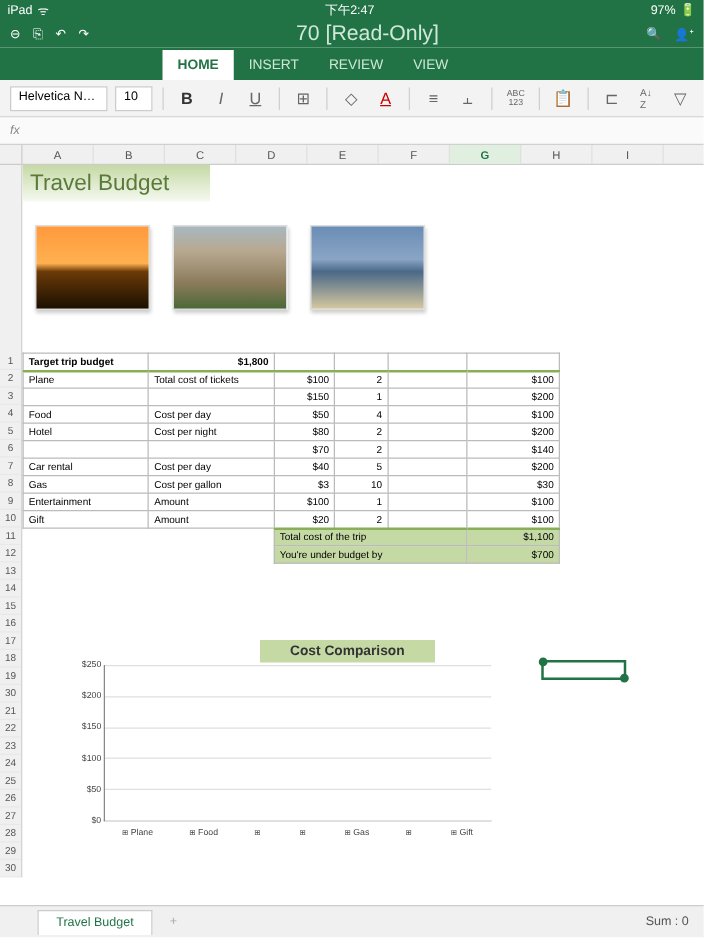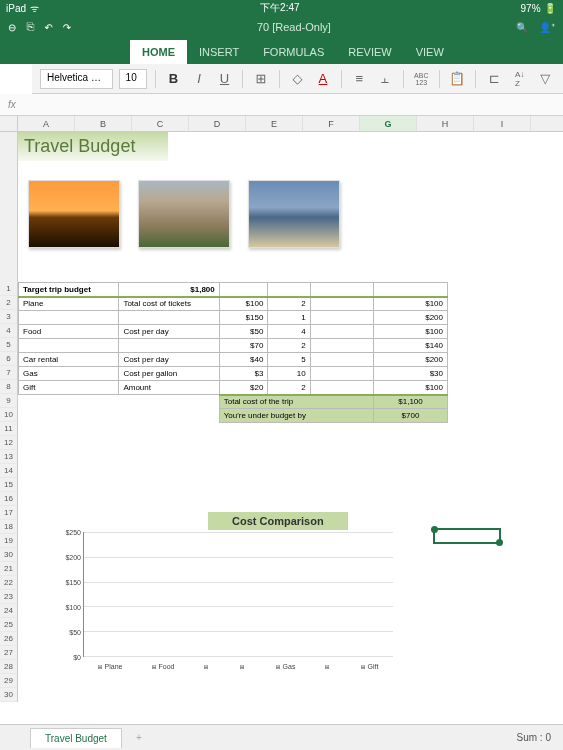--- a/index.html
+++ b/index.html
@@ -5,30 +5,30 @@
   * { margin: 0; padding: 0; box-sizing: border-box; }
   body { font-family: -apple-system, "Helvetica Neue", Arial, sans-serif; font-size: 10px; background: #fff; width: 563px; height: 750px; overflow: hidden; position: relative; }
 
   
   .status-bar { background: #217346; color: #fff; height: 16px; display: flex; justify-content: space-between; align-items: center; padding: 0 6px; font-size: 10px; }
   .status-left, .status-right { display: flex; align-items: center; gap: 4px; }
 
   
   .top-bar { background: #217346; color: #fff; height: 22px; display: flex; align-items: center; padding: 0 8px; justify-content: space-between; }
   .top-left, .top-right { display: flex; align-items: center; gap: 10px; }
-  .top-center { font-size: 11px; color: #d0e8d8; }
+  .top-center { font-size: 17px; color: #d0e8d8; }
   .icon-btn { color: #fff; cursor: pointer; }
 
   
   .ribbon-tabs { background: #217346; height: 26px; display: flex; align-items: flex-end; padding-left: 130px; gap: 0; }
   .ribbon-tab { color: #cce8d6; font-size: 11px; padding: 6px 12px; cursor: pointer; font-weight: 500; }
   .ribbon-tab.active { background: #fff; color: #217346; font-weight: bold; }
 
   
-  .ribbon-toolbar { background: #f3f3f3; border-bottom: 1px solid #d0d0d0; height: 30px; display: flex; align-items: center; padding: 0 8px; gap: 6px; margin-left: 32px; }
+  .ribbon-toolbar { background: #f3f3f3; border-bottom: 1px solid #d0d0d0; height: 30px; display: flex; align-items: center; padding: 0 8px; gap: 6px; }
   .font-select { border: 1px solid #ccc; background: #fff; padding: 2px 6px; font-size: 10px; width: 80px; height: 20px; text-overflow: ellipsis; overflow: hidden; white-space: nowrap; }
   .size-select { border: 1px solid #ccc; background: #fff; padding: 2px 6px; font-size: 10px; width: 30px; height: 20px; }
   .toolbar-btn { width: 22px; height: 22px; display: flex; align-items: center; justify-content: center; color: #666; cursor: pointer; font-size: 13px; }
   .toolbar-btn.bold { font-weight: bold; color: #333; }
   .toolbar-btn.italic { font-style: italic; }
   .toolbar-btn.underline { text-decoration: underline; }
   .divider { width: 1px; height: 18px; background: #d0d0d0; margin: 0 2px; }
 
   
   .formula-bar { background: #fafafa; border-bottom: 1px solid #d0d0d0; height: 22px; display: flex; align-items: center; padding: 0 8px; font-size: 10px; color: #888; }
@@ -64,21 +64,21 @@
   .budget-table .col-a { width: 95px; }
   .budget-table .col-b { width: 95px; }
   .budget-table .col-c { width: 46px; text-align: right; }
   .budget-table .col-d { width: 40px; text-align: right; }
   .budget-table .col-e { width: 60px; }
   .budget-table .col-f { width: 70px; text-align: right; }
   .header-row th { background: #fff; }
   .green-underline-top td { border-top: 2px solid #8aad5a; }
   .summary-row td { background: #c5d9a5; font-weight: normal; }
   .summary-row .label { text-align: left; font-size: 8px; }
-  .summary-row .val { text-align: center; }
+  .summary-row .val { text-align: right; }
 
   
   .chart-title { position: absolute; top: 380px; left: 190px; background: #c5d9a5; padding: 3px 24px; font-size: 11px; font-weight: bold; color: #333; }
   .chart-box { position: absolute; top: 400px; left: 35px; width: 340px; height: 140px; }
   .chart-y-axis { position: absolute; left: 0; top: 0; bottom: 15px; width: 30px; }
   .y-tick { position: absolute; right: 2px; font-size: 7px; color: #444; transform: translateY(-50%); }
   .chart-plot { position: absolute; left: 30px; right: 0; top: 0; bottom: 15px; border-left: 1px solid #888; border-bottom: 1px solid #888; }
   .grid-line { position: absolute; left: 0; right: 0; height: 1px; background: #e0e0e0; }
   .bars { position: absolute; left: 0; right: 0; bottom: 0; top: 0; display: flex; align-items: flex-end; justify-content: space-around; }
   .bar-pair { display: flex; gap: 3px; align-items: flex-end; }
@@ -123,21 +123,20 @@
   <span class="top-center">70 [Read-Only]</span>
   <div class="top-right">
     <span class="icon-btn">🔍</span>
     <span class="icon-btn">👤⁺</span>
   </div>
 </div>
 
 <div class="ribbon-tabs">
   <div class="ribbon-tab active">HOME</div>
   <div class="ribbon-tab">INSERT</div>
-  <div class="ribbon-tab">FORMULAS</div>
   <div class="ribbon-tab">REVIEW</div>
   <div class="ribbon-tab">VIEW</div>
 </div>
 
 <div class="ribbon-toolbar">
   <div class="font-select">Helvetica Neue</div>
   <div class="size-select">10</div>
   <div class="divider"></div>
   <div class="toolbar-btn bold">B</div>
   <div class="toolbar-btn italic">I</div>
@@ -252,20 +251,28 @@
           </tr>
           <tr>
     <td class="col-a">Food</td>
     <td class="col-b">Cost per day</td>
     <td class="col-c">$50</td>
     <td class="col-d">4</td>
     <td class="col-e"></td>
     <td class="col-f">$100</td>
           </tr>
           <tr>
+    <td class="col-a">Hotel</td>
+    <td class="col-b">Cost per night</td>
+    <td class="col-c">$80</td>
+    <td class="col-d">2</td>
+    <td class="col-e"></td>
+    <td class="col-f">$200</td>
+          </tr>
+          <tr>
     <td class="col-a"></td>
     <td class="col-b"></td>
     <td class="col-c">$70</td>
     <td class="col-d">2</td>
     <td class="col-e"></td>
     <td class="col-f">$140</td>
           </tr>
           <tr>
     <td class="col-a">Car rental</td>
     <td class="col-b">Cost per day</td>
@@ -274,20 +281,28 @@
     <td class="col-e"></td>
     <td class="col-f">$200</td>
           </tr>
           <tr>
     <td class="col-a">Gas</td>
     <td class="col-b">Cost per gallon</td>
     <td class="col-c">$3</td>
     <td class="col-d">10</td>
     <td class="col-e"></td>
     <td class="col-f">$30</td>
+          </tr>
+          <tr>
+    <td class="col-a">Entertainment</td>
+    <td class="col-b">Amount</td>
+    <td class="col-c">$100</td>
+    <td class="col-d">1</td>
+    <td class="col-e"></td>
+    <td class="col-f">$100</td>
           </tr>
           <tr>
     <td class="col-a">Gift</td>
     <td class="col-b">Amount</td>
     <td class="col-c">$20</td>
     <td class="col-d">2</td>
     <td class="col-e"></td>
     <td class="col-f">$100</td>
           </tr>
         </tbody>

